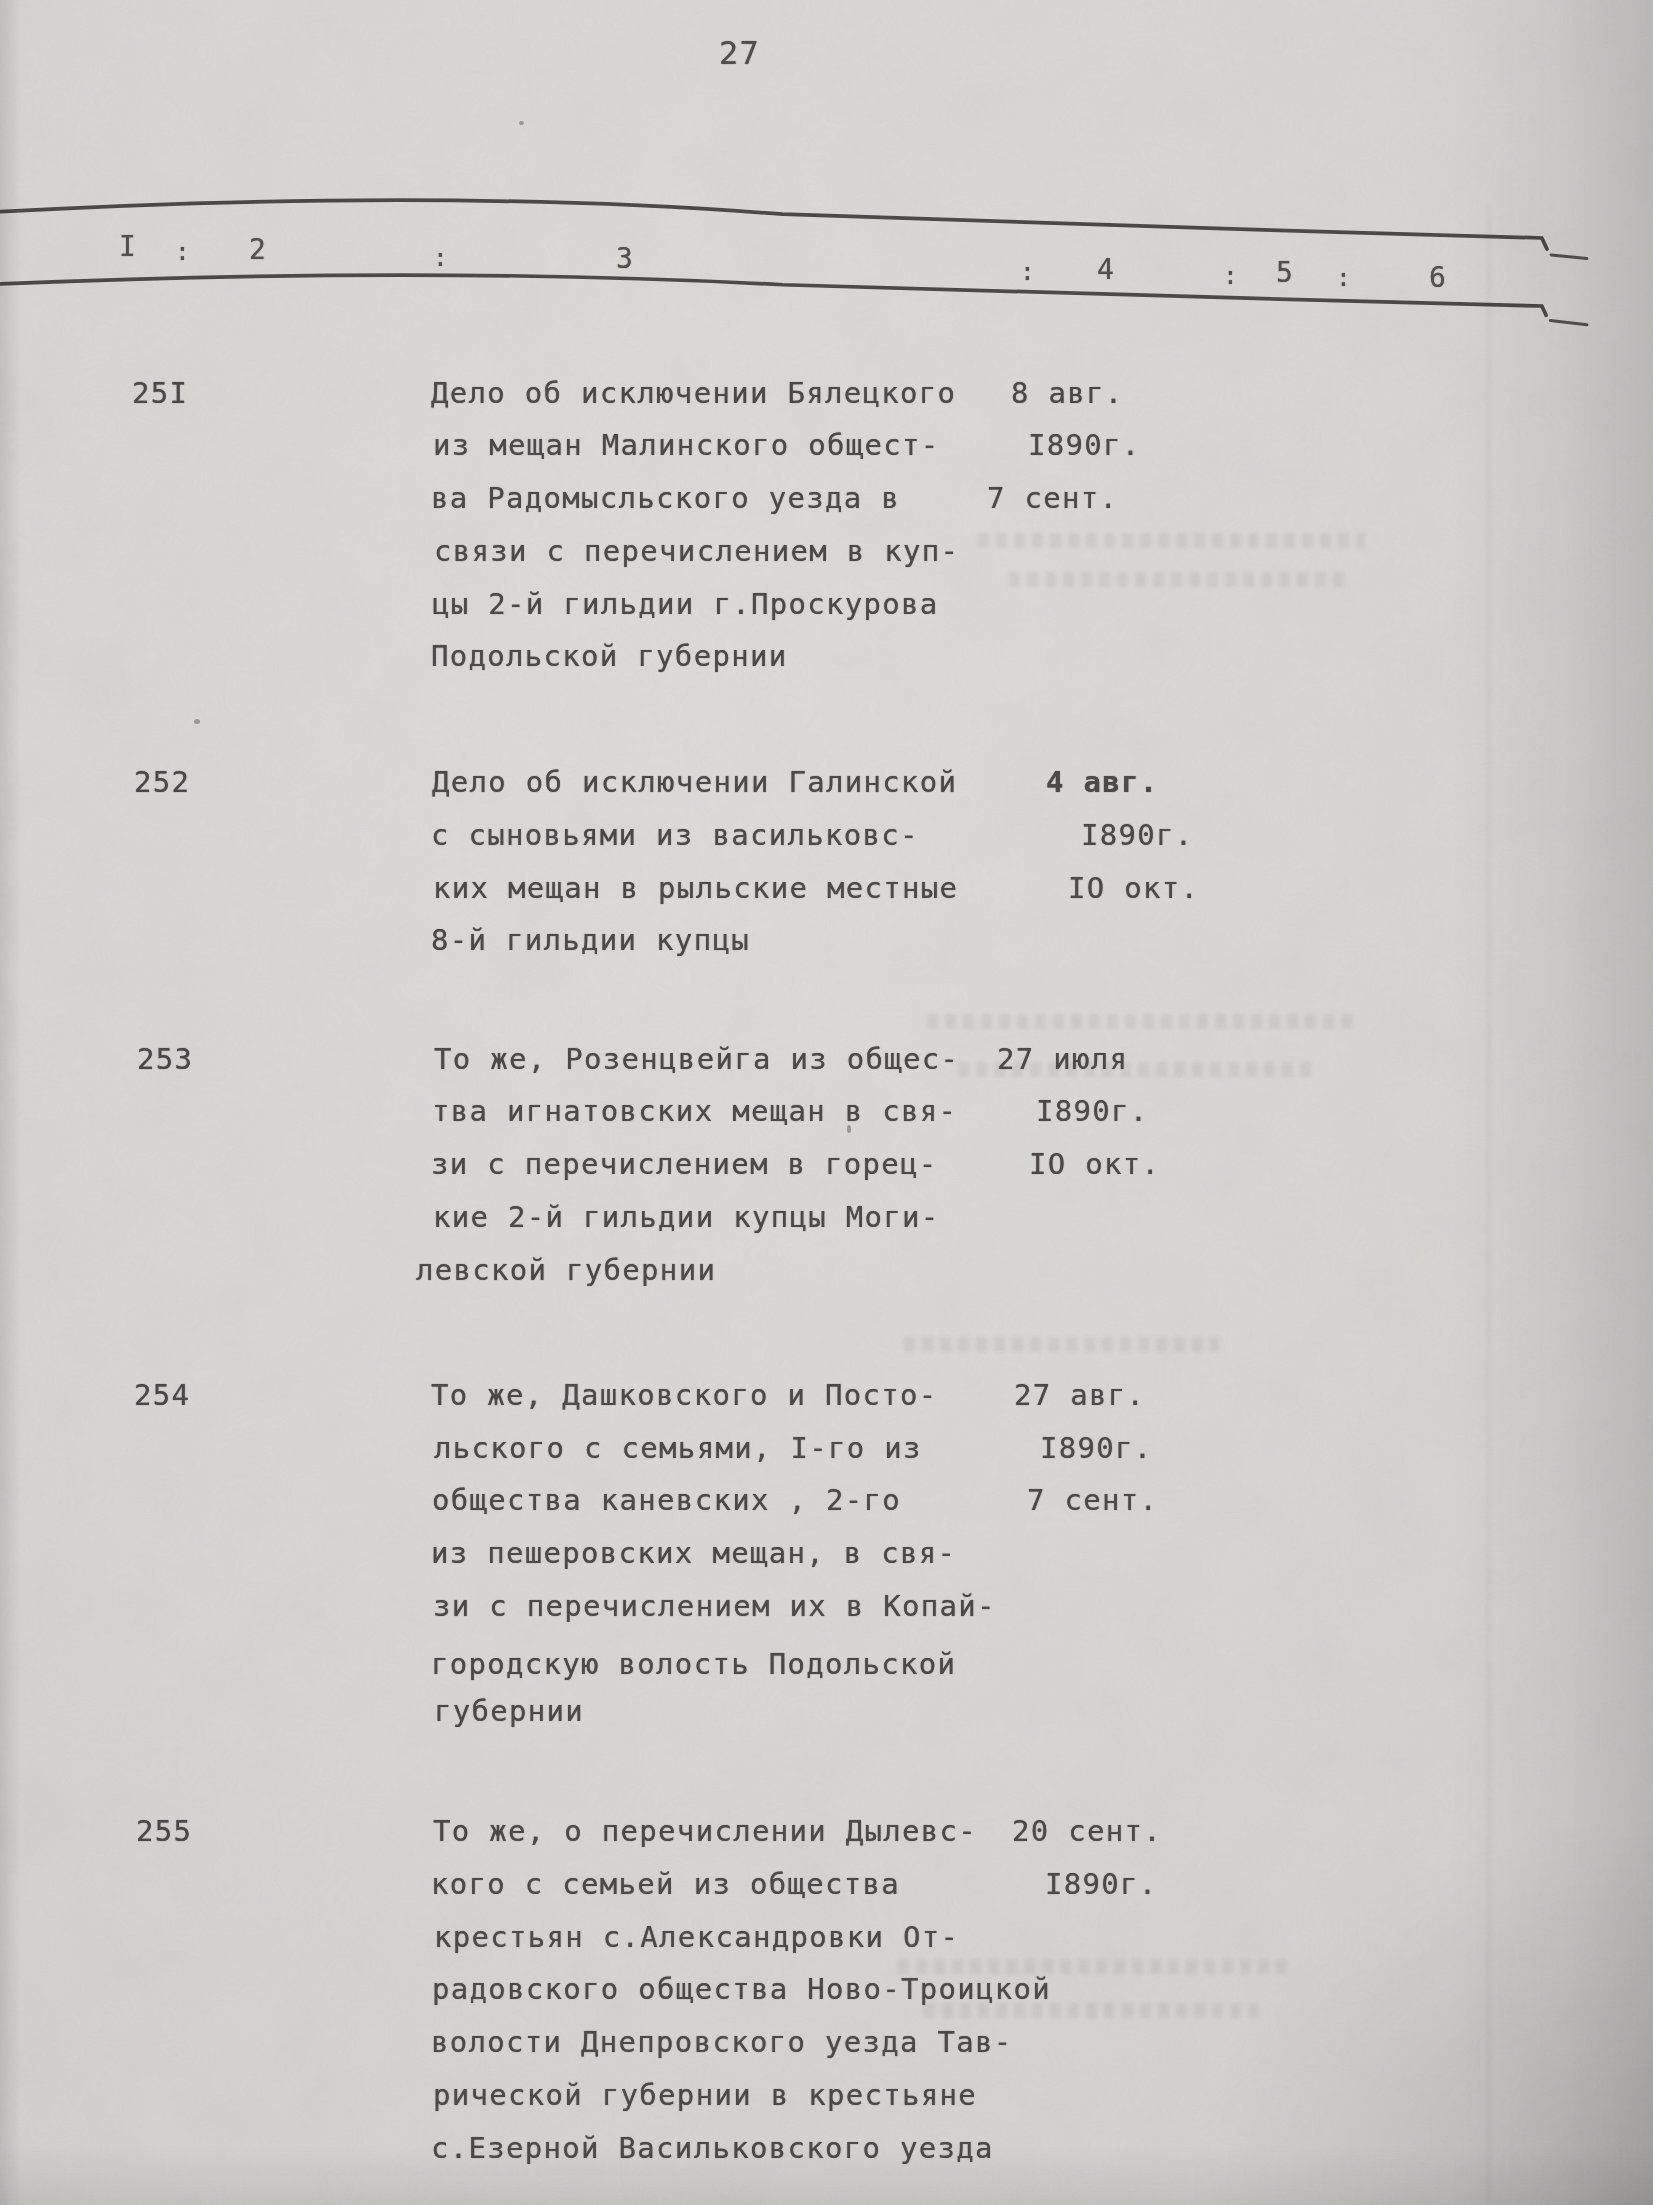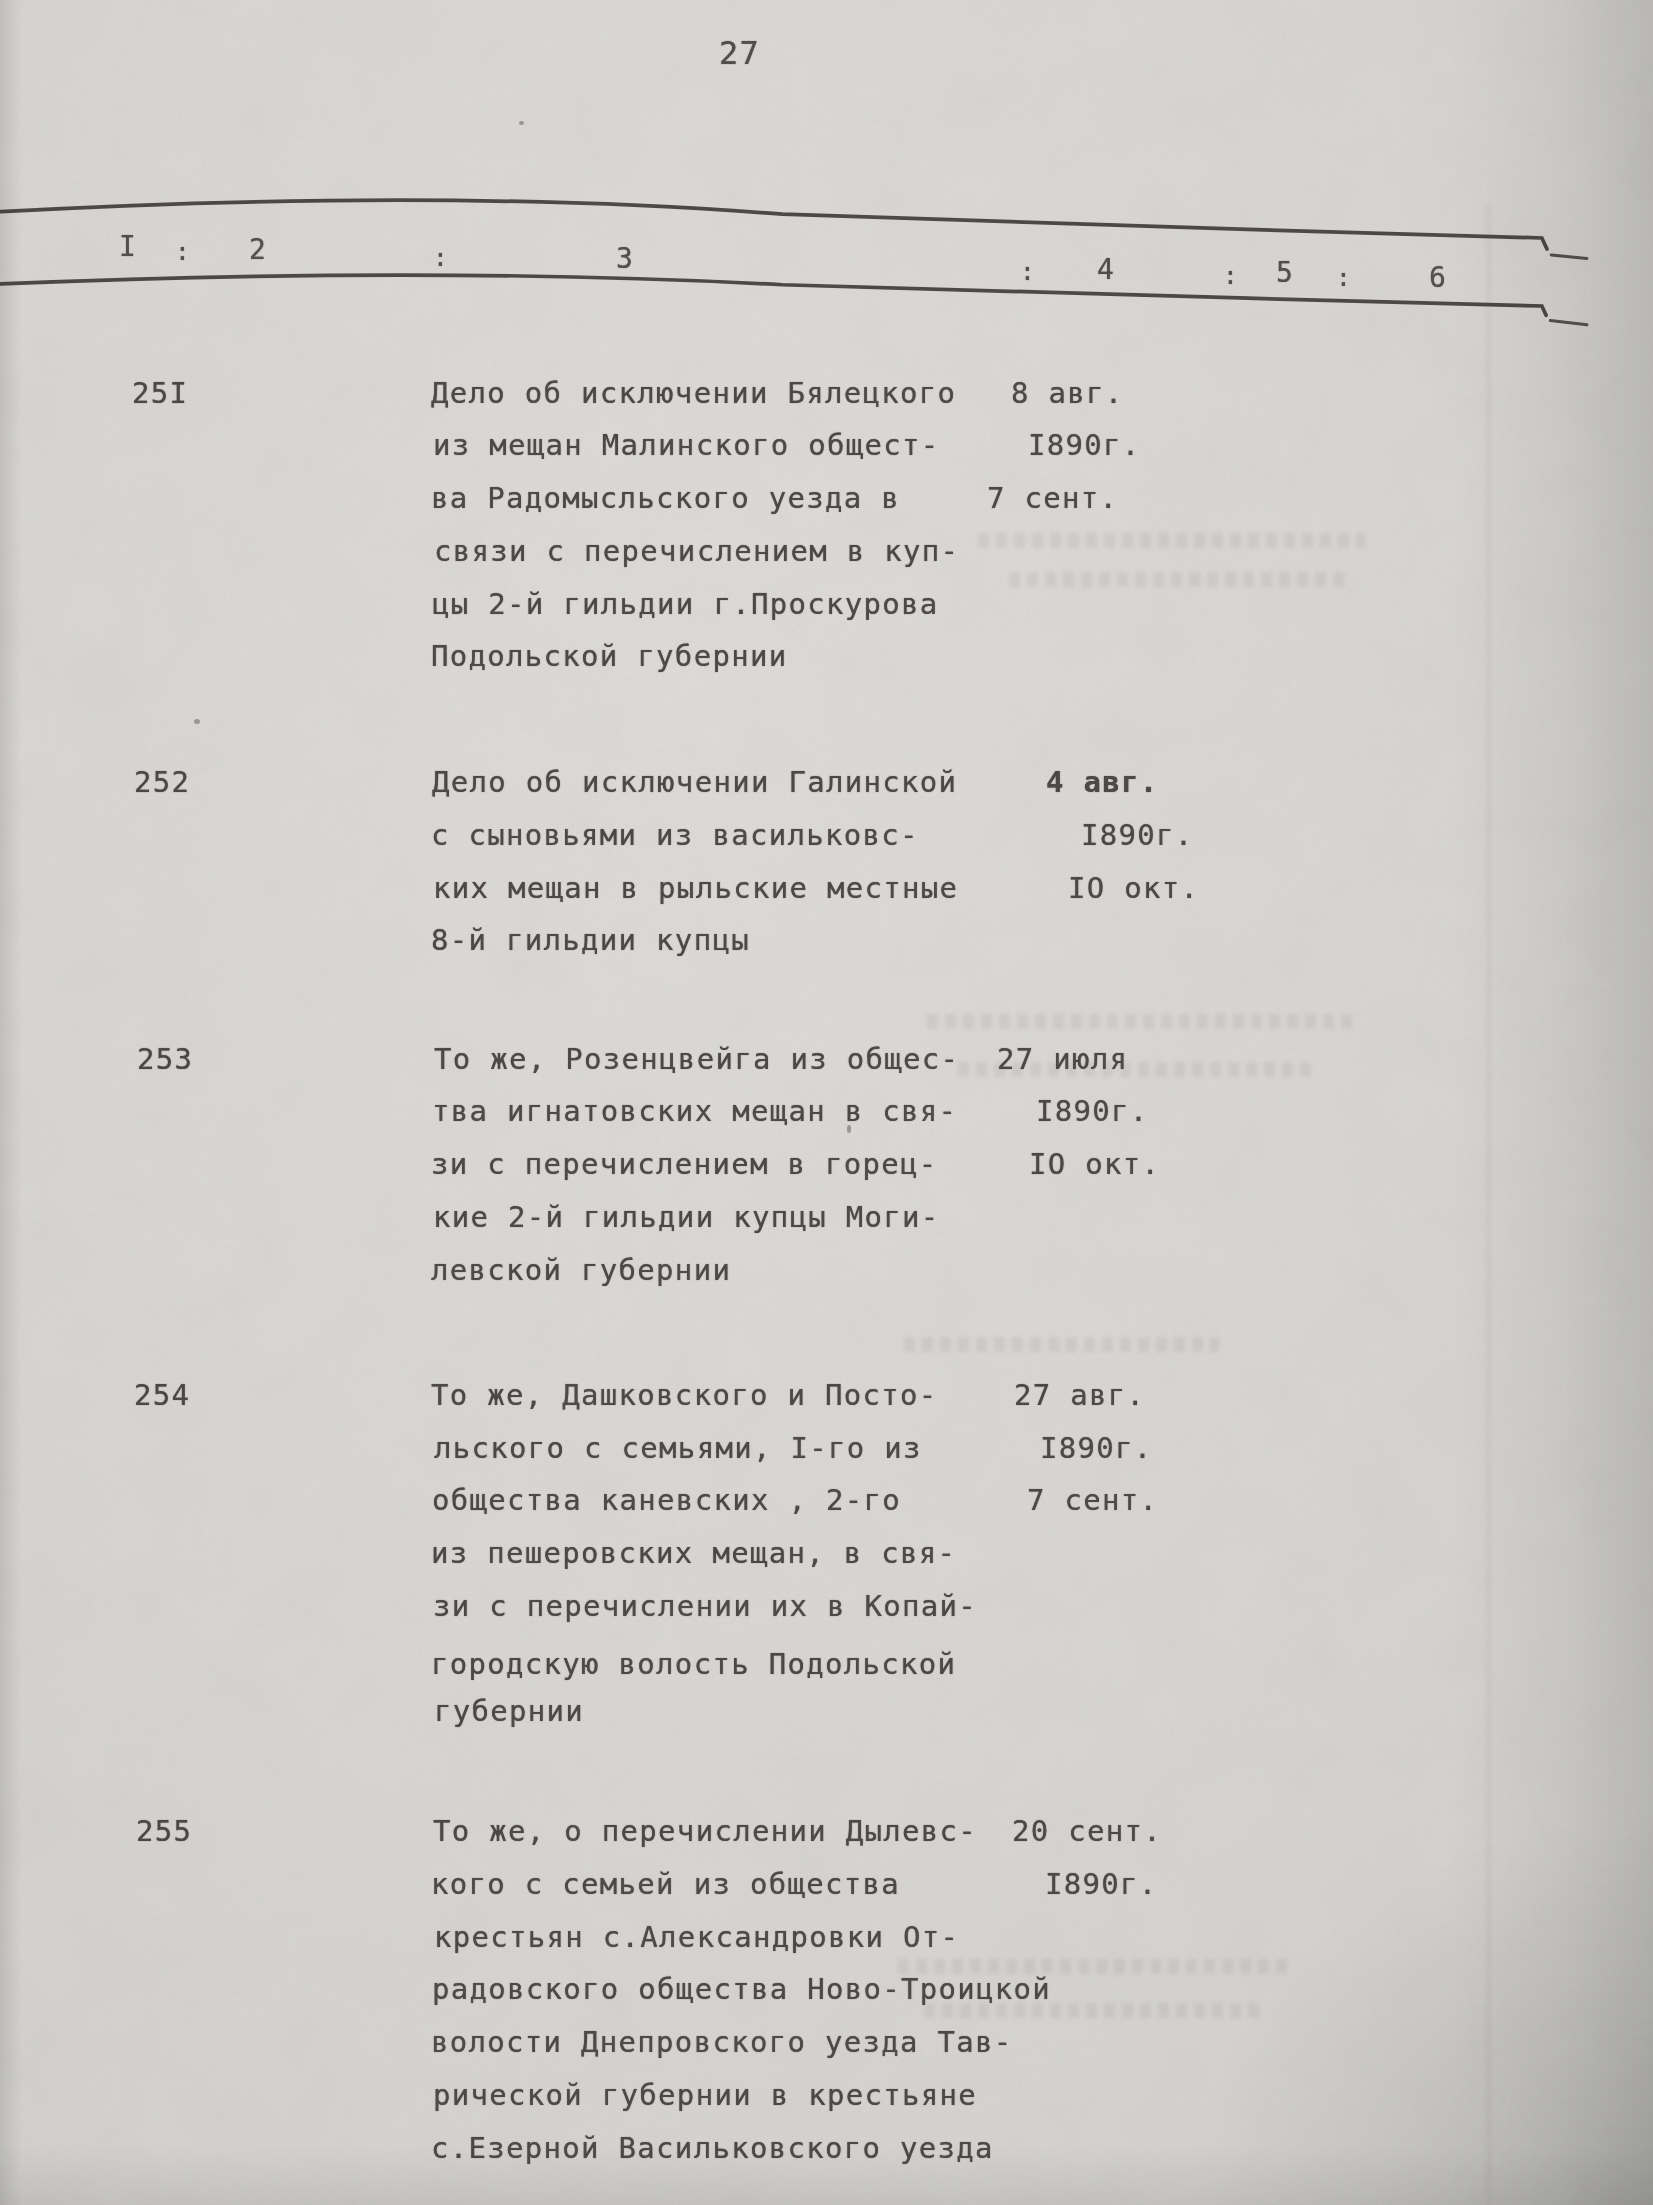--- a/index.html
+++ b/index.html
@@ -99,32 +99,32 @@
       </div>
       <div>
         <span class="txt entry-number" style="left: 137px; top: 1034px;">253</span>
         <span class="txt" style="left: 434px; top: 1034px;">То же, Розенцвейга из общес-</span>
         <span class="txt" style="left: 997px; top: 1034px;">27 июля</span>
         <span class="txt" style="left: 432px; top: 1086px;">тва игнатовских мещан в свя-</span>
         <span class="txt" style="left: 1036px; top: 1086px;">I890г.</span>
         <span class="txt" style="left: 431px; top: 1139px;">зи с перечислением в горец-</span>
         <span class="txt" style="left: 1029px; top: 1139px;">IО окт.</span>
         <span class="txt" style="left: 433px; top: 1192px;">кие 2-й гильдии купцы Моги-</span>
-        <span class="txt" style="left: 431px; top: 1245px;">левской губернии</span>
+        <span class="txt" style="left: 416px; top: 1245px;">левской губернии</span>
       </div>
       <div>
         <span class="txt entry-number" style="left: 134px; top: 1370px;">254</span>
         <span class="txt" style="left: 431px; top: 1370px;">То же, Дашковского и Посто-</span>
         <span class="txt" style="left: 1014px; top: 1370px;">27 авг.</span>
         <span class="txt" style="left: 434px; top: 1423px;">льского с семьями, I-го из</span>
         <span class="txt" style="left: 1040px; top: 1423px;">I890г.</span>
         <span class="txt" style="left: 432px; top: 1475px;">общества каневских , 2-го</span>
         <span class="txt" style="left: 1027px; top: 1475px;">7 сент.</span>
         <span class="txt" style="left: 431px; top: 1528px;">из пешеровских мещан, в свя-</span>
-        <span class="txt" style="left: 433px; top: 1581px;">зи с перечислении их в Копай-</span>
+        <span class="txt" style="left: 433px; top: 1581px;">зи с перечислением их в Копай-</span>
         <span class="txt" style="left: 431px; top: 1639px;">городскую волость Подольской</span>
         <span class="txt" style="left: 434px; top: 1686px;">губернии</span>
       </div>
       <div>
         <span class="txt entry-number" style="left: 136px; top: 1806px;">255</span>
         <span class="txt" style="left: 433px; top: 1806px;">То же, о перечислении Дылевс-</span>
         <span class="txt" style="left: 1012px; top: 1806px;">20 сент.</span>
         <span class="txt" style="left: 431px; top: 1859px;">кого с семьей из общества</span>
         <span class="txt" style="left: 1045px; top: 1859px;">I890г.</span>
         <span class="txt" style="left: 434px; top: 1912px;">крестьян с.Александровки От-</span>

